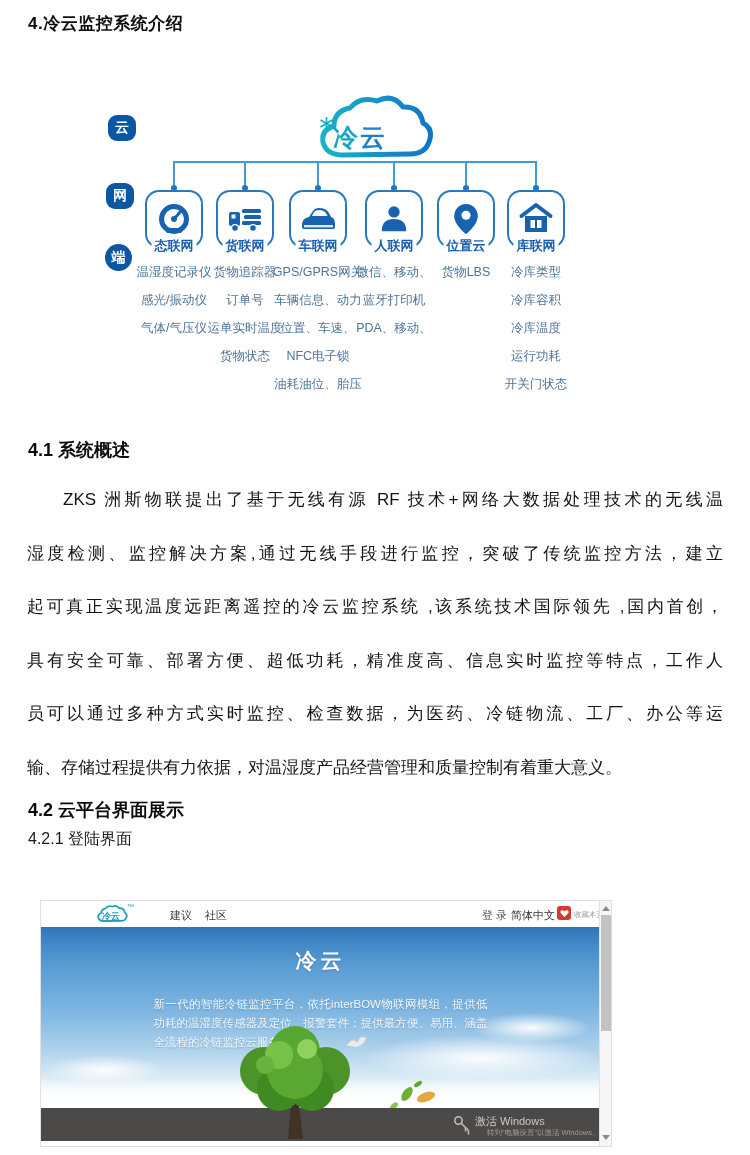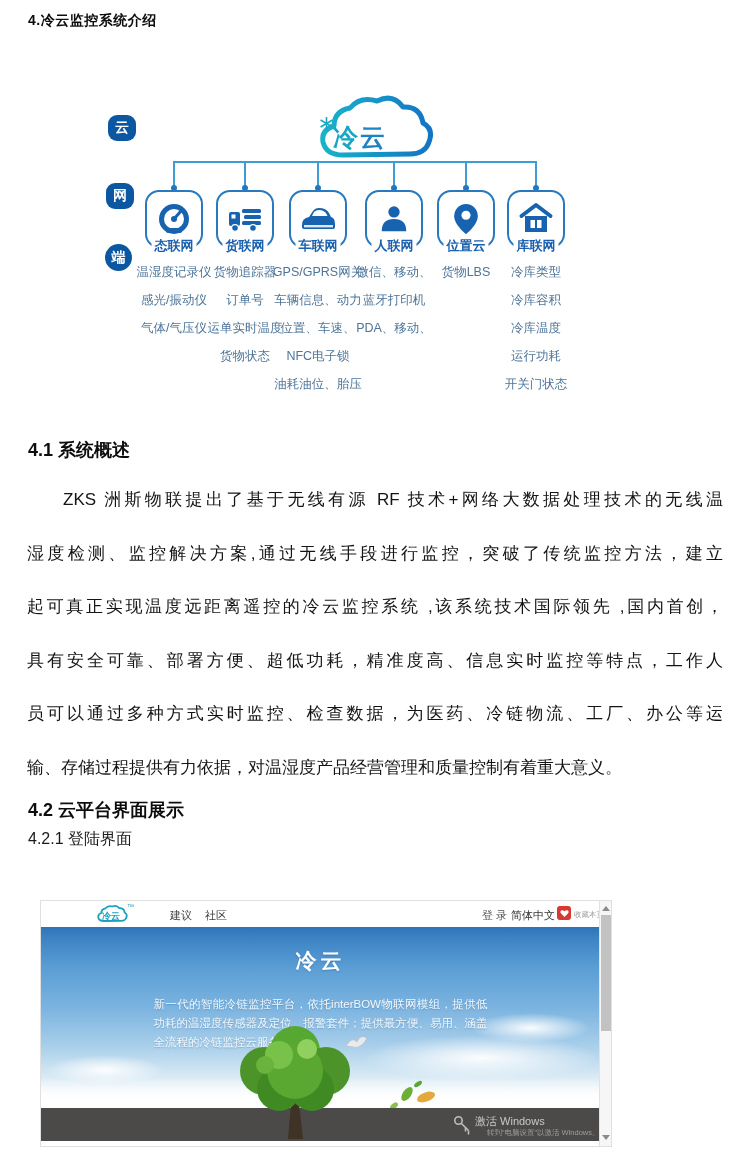--- a/index.html
+++ b/index.html
@@ -1,21 +1,21 @@
 <!DOCTYPE html>
 <html><head>
 <meta charset="utf-8">
 <style>
   * { margin:0; padding:0; box-sizing:border-box; }
   html,body { background:#ffffff; }
   body { font-family:"Liberation Sans","DejaVu Sans",sans-serif; color:#111; }
   .page { position:relative; width:750px; height:1155px; background:#fff; overflow:hidden; }
 
   
-  .doc-title { position:absolute; left:28px; top:12px; font-size:14px; font-weight:700; color:#0d0d0d; letter-spacing:.5px; }
+  .doc-title { position:absolute; left:28px; top:12px; font-size:17px; font-weight:700; color:#0d0d0d; letter-spacing:.5px; }
   .h2 { position:absolute; left:28px; font-size:18px; font-weight:700; color:#0d0d0d; }
   .h3 { position:absolute; left:28px; font-size:16px; font-weight:400; color:#1a1a1a; }
   .para { position:absolute; left:27px; top:473px; width:696px; }
   .para-line { font-size:17px; height:53.5px; line-height:53.5px; color:#141414;
                text-align:justify; text-align-last:justify; white-space:nowrap; }
   .para-line.first { text-indent:36px; }
   .para-line.last { text-align-last:left; white-space:normal; }
 
   
   .badge { position:absolute; width:28px; height:26px; background:#0b57a2; color:#fff;

